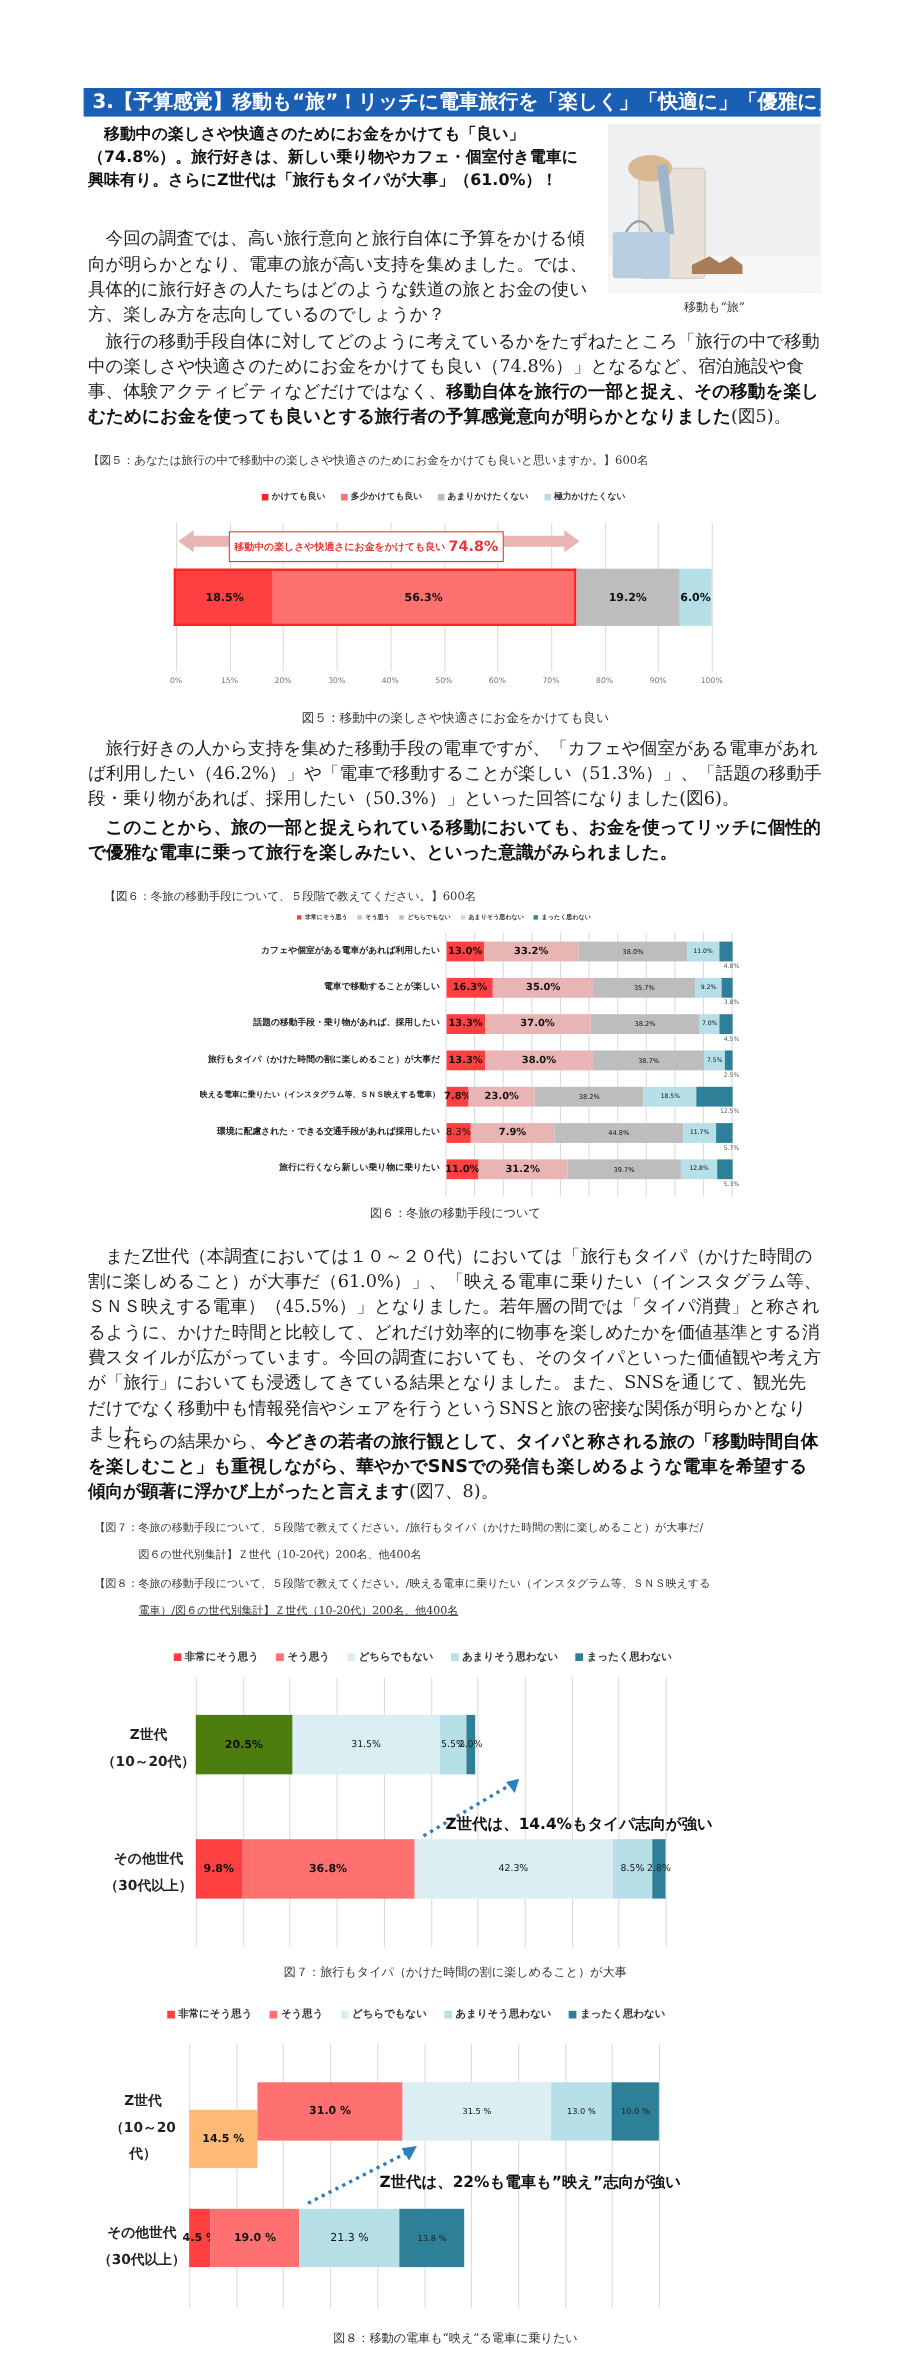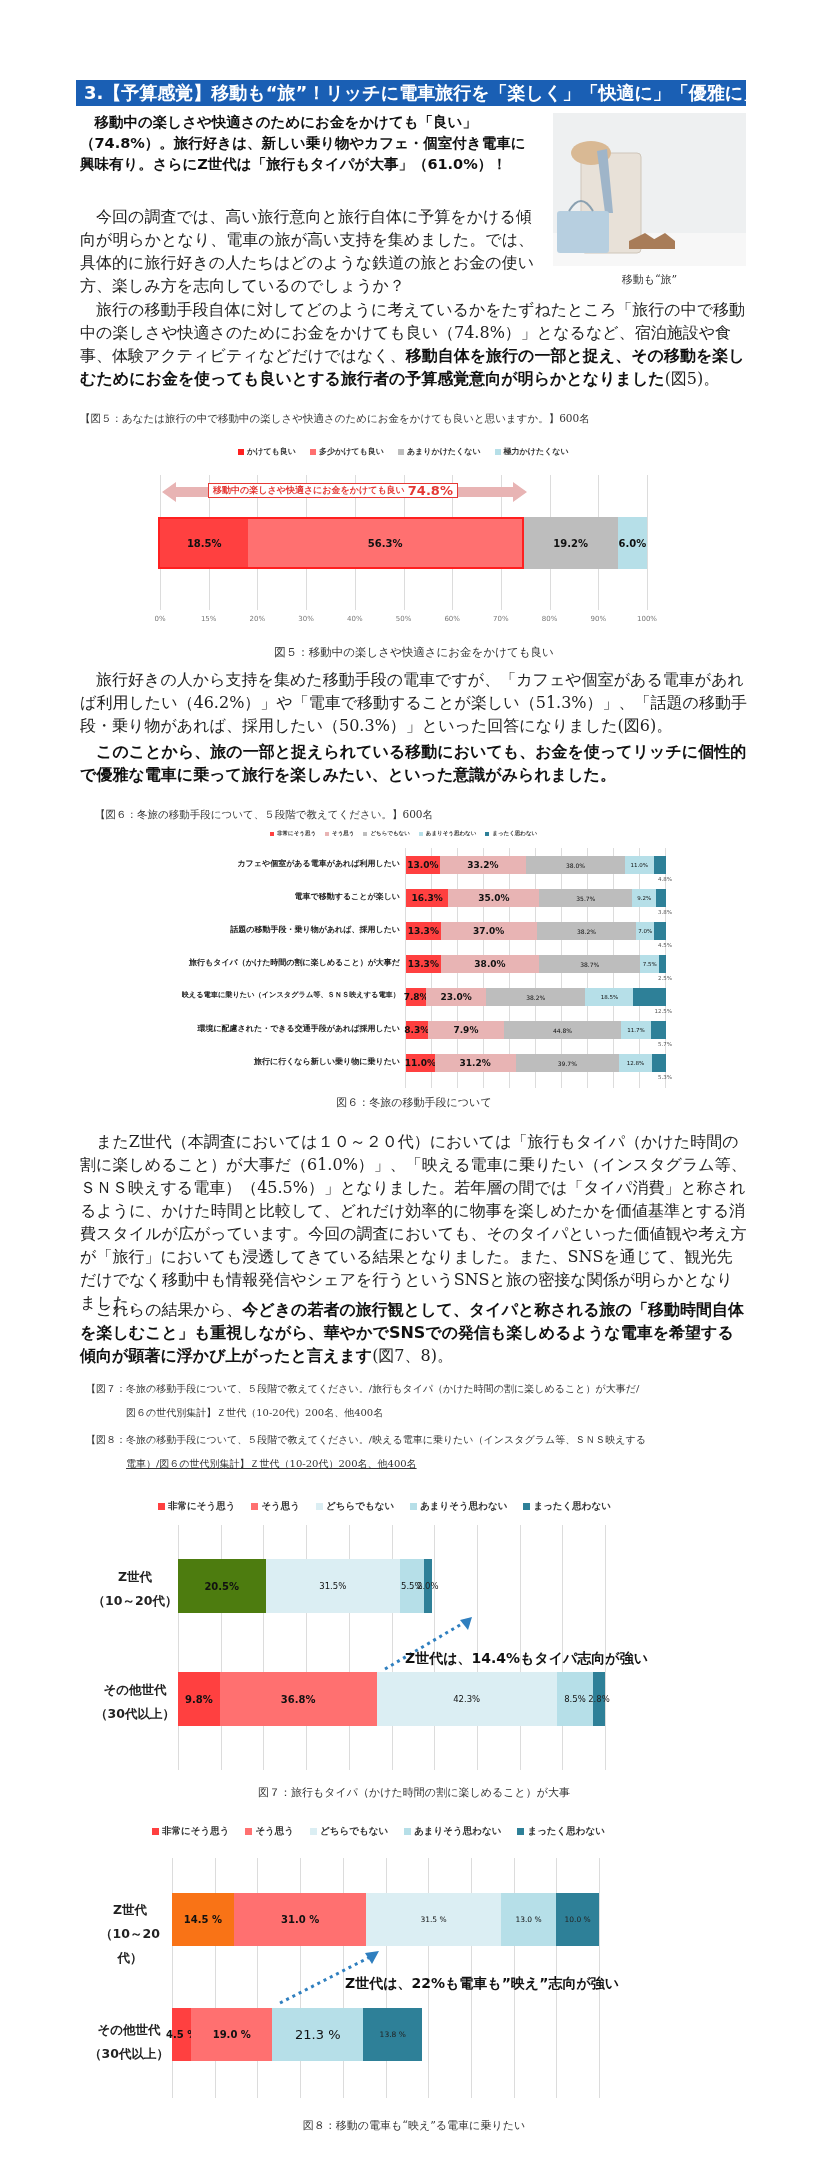--- a/index.html
+++ b/index.html
@@ -80,21 +80,21 @@
       <div class="grid-line" style="left:60%"></div>
       <div class="grid-line" style="left:70%"></div>
       <div class="grid-line" style="left:80%"></div>
       <div class="grid-line" style="left:90%"></div>
       <div class="grid-line" style="left:100%"></div>
   </div>
 
   <svg style="position:absolute; left:12px; top:40px;" width="365" height="24">
     <polygon points="0,12 14,2 14,7 351,7 351,2 365,12 351,22 351,17 14,17 14,22" fill="#e8b4b4"></polygon>
   </svg>
-  <div style="position:absolute; left:58px; top:43px; width:250px; height:15px; background:#fff; border:1.5px solid #e53935; display:flex; align-items:center; justify-content:center; font-family:'DejaVu Sans',sans-serif; font-weight:bold; color:#e53935; font-size:9px; white-space:nowrap;">
+  <div style="position:absolute; left:58px; top:43px; width:250px; height:28px; background:#fff; border:1.5px solid #e53935; display:flex; align-items:center; justify-content:center; font-family:'DejaVu Sans',sans-serif; font-weight:bold; color:#e53935; font-size:9px; white-space:nowrap;">
     <span>移動中の楽しさや快適さにお金をかけても良い</span>
       <span style="font-size:13px; margin-left:3px;">74.8%</span>
   </div>
   <div class="bar" style="left:8px; top:77px; width:489px; height:52px;">
     <div class="seg" style="width:18.5%; background:#ff4040; font-size:10px; font-weight:bold; border:2px solid #ff2020; border-right:none;">18.5%</div>
     <div class="seg" style="width:56.3%; background:#ff7070; font-size:10px; font-weight:bold; border:2px solid #ff2020; border-left:none;">56.3%</div>
     <div class="seg" style="width:19.2%; background:#bdbdbd; font-size:10px; font-weight:bold;">19.2%</div>
     <div class="seg" style="width:6.0%; background:#b6dfe8; font-size:10px; font-weight:bold;">6.0%</div>
   </div>
   <div style="position:absolute; left:10px; top:175px; width:487px; height:12px;">
@@ -202,21 +202,21 @@
     <div class="bar" style="left: 0px; width: 100%; top: 140px; height: 18px;">
       <div class="seg" style="width: 7.8%; background: rgb(255, 64, 64); font-size: 9px; font-weight: bold;">7.8%</div>
       <div class="seg" style="width: 23%; background: rgb(232, 180, 180); font-size: 9px; font-weight: bold;">23.0%</div>
       <div class="seg" style="width: 38.2%; background: rgb(189, 189, 189); font-size: 6px; font-weight: normal;">38.2%</div>
       <div class="seg" style="width: 18.5%; background: rgb(182, 223, 232); font-size: 5.5px; font-weight: normal;">18.5%</div>
       <div class="seg" style="width: 12.5%; background: rgb(46, 128, 152); font-size: 5.5px; font-weight: normal; color: rgb(34, 34, 34); position: relative;">
         <span style="position: absolute; right: -6px; top: 20px; color: rgb(85, 85, 85);">12.5%</span>
       </div>
     </div>
     <div class="bar" style="left: 0px; width: 100%; top: 173px; height: 18px;">
-      <div class="seg" style="width: 8.3%; background: rgb(255, 64, 64); font-size: 9px; font-weight: bold;">8.3%</div>
+      <div class="seg" style="width: 8.3%; background: rgb(255, 64, 64); font-size: 9px; font-weight: normal;">8.3%</div>
       <div class="seg" style="width: 29.5%; background: rgb(232, 180, 180); font-size: 9px; font-weight: bold;">7.9%</div>
       <div class="seg" style="width: 44.8%; background: rgb(189, 189, 189); font-size: 6px; font-weight: normal;">44.8%</div>
       <div class="seg" style="width: 11.7%; background: rgb(182, 223, 232); font-size: 5.5px; font-weight: normal;">11.7%</div>
       <div class="seg" style="width: 5.7%; background: rgb(46, 128, 152); font-size: 5.5px; font-weight: normal; color: rgb(34, 34, 34); position: relative;">
         <span style="position: absolute; right: -6px; top: 20px; color: rgb(85, 85, 85);">5.7%</span>
       </div>
     </div>
     <div class="bar" style="left: 0px; width: 100%; top: 206px; height: 18px;">
       <div class="seg" style="width: 11%; background: rgb(255, 64, 64); font-size: 9px; font-weight: bold;">11.0%</div>
       <div class="seg" style="width: 31.2%; background: rgb(232, 180, 180); font-size: 9px; font-weight: bold;">31.2%</div>
@@ -341,30 +341,30 @@
 <div class="gen-label" style="left:90px; top:1898px; width:80px;">
     <div>Z世代</div>
     <div>（10～20代）</div>
   </div>
 <div class="gen-label" style="left:84px; top:2018px; width:90px;">
     <div>その他世代</div>
     <div>（30代以上）</div>
   </div>
 <div class="abs" id="fig8-bars" style="left:172px; top:1858px; width:427px; height:240px;">
     <div class="bar" style="left: 0px; width: 100%; top: 35px; height: 53px;">
-      <div class="seg" style="width: 14.5%; background: #f97316; font-size: 10px; font-weight: bold;">14.5 %</div>
+      <div class="seg" style="width: 14.5%; background: #fdba74; font-size: 10px; font-weight: bold; margin-top: 25px;">14.5 %</div>
       <div class="seg" style="width: 31%; background: rgb(255, 112, 112); font-size: 10px; font-weight: bold;">31.0 %</div>
       <div class="seg" style="width: 31.5%; background: rgb(219, 238, 243); font-size: 7.5px; font-weight: normal;">31.5 %</div>
       <div class="seg" style="width: 13%; background: rgb(182, 223, 232); font-size: 7.5px; font-weight: normal;">13.0 %</div>
       <div class="seg" style="width: 10%; background: rgb(46, 128, 152); font-size: 7.5px; font-weight: normal; color: rgb(34, 34, 34);">10.0 %</div>
     </div>
     <div class="bar" style="left: 0px; width: 100%; top: 150px; height: 53px;">
       <div class="seg" style="width: 4.5%; background: rgb(255, 64, 64); font-size: 10px; font-weight: bold;">4.5 %</div>
       <div class="seg" style="width: 19%; background: rgb(255, 112, 112); font-size: 10px; font-weight: bold;">19.0 %</div>
-      <div class="seg" style="width: 21.3%; background: rgb(182, 223, 232); font-size: 13px; font-weight: normal;">21.3 %</div>
+      <div class="seg" style="width: 21.3%; background: rgb(182, 223, 232); font-size: 10px; font-weight: normal;">21.3 %</div>
       <div class="seg" style="width: 13.8%; background: rgb(46, 128, 152); font-size: 7.5px; font-weight: normal; color: rgb(34, 34, 34);">13.8 %</div>
     </div>
   </div>
 <svg class="abs" style="left:275px; top:1945px;" width="110" height="62">
   <line x1="5" y1="58" x2="95" y2="12" stroke="#2f7fbf" stroke-width="3" stroke-dasharray="3,4"></line>
   <polygon points="104,6 90,8 97,19" fill="#2f7fbf"></polygon>
 </svg>
 <div class="annot" style="left:345px; top:1975px;">Z世代は、22%も電車も”映え”志向が強い</div>
 <div class="abs caption" style="left:80px; top:2118px; width:668px; font-size:11px;">図８：移動の電車も“映え”る電車に乗りたい</div>
 

